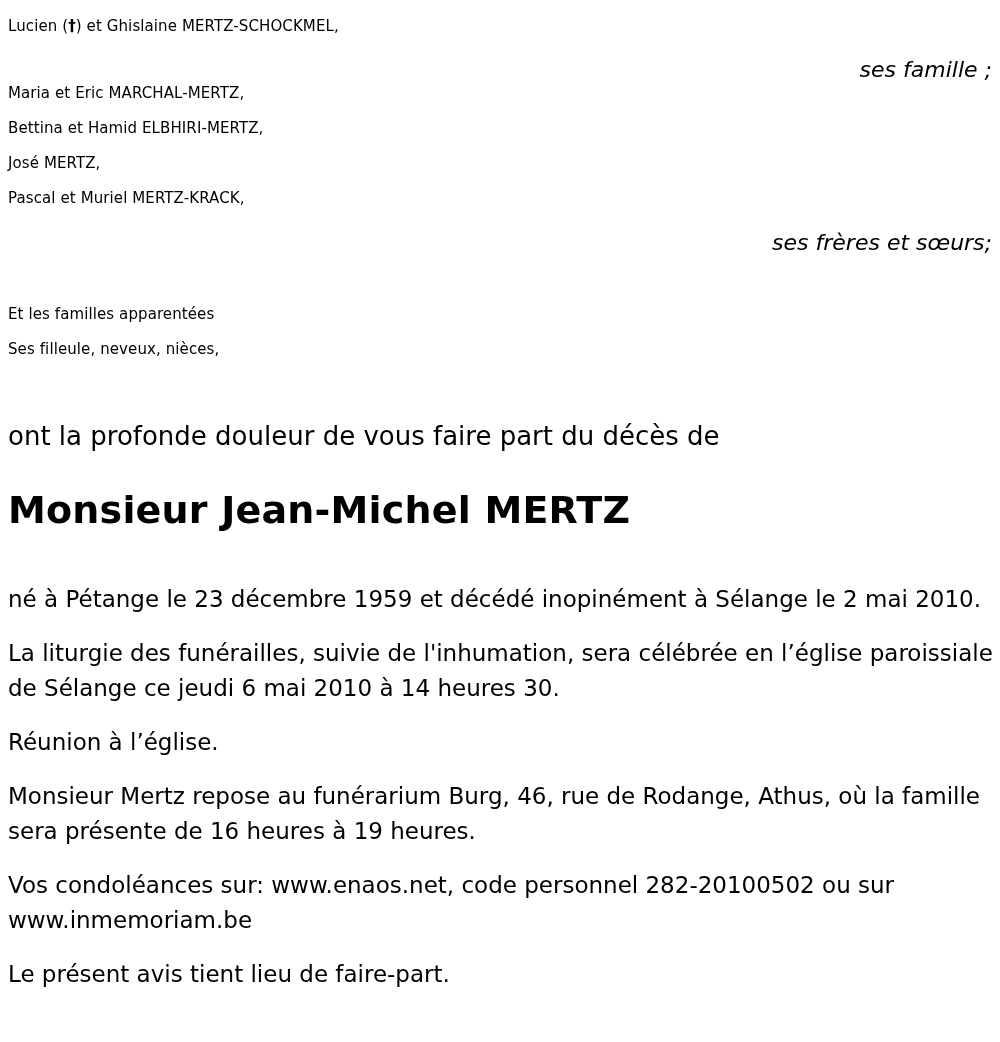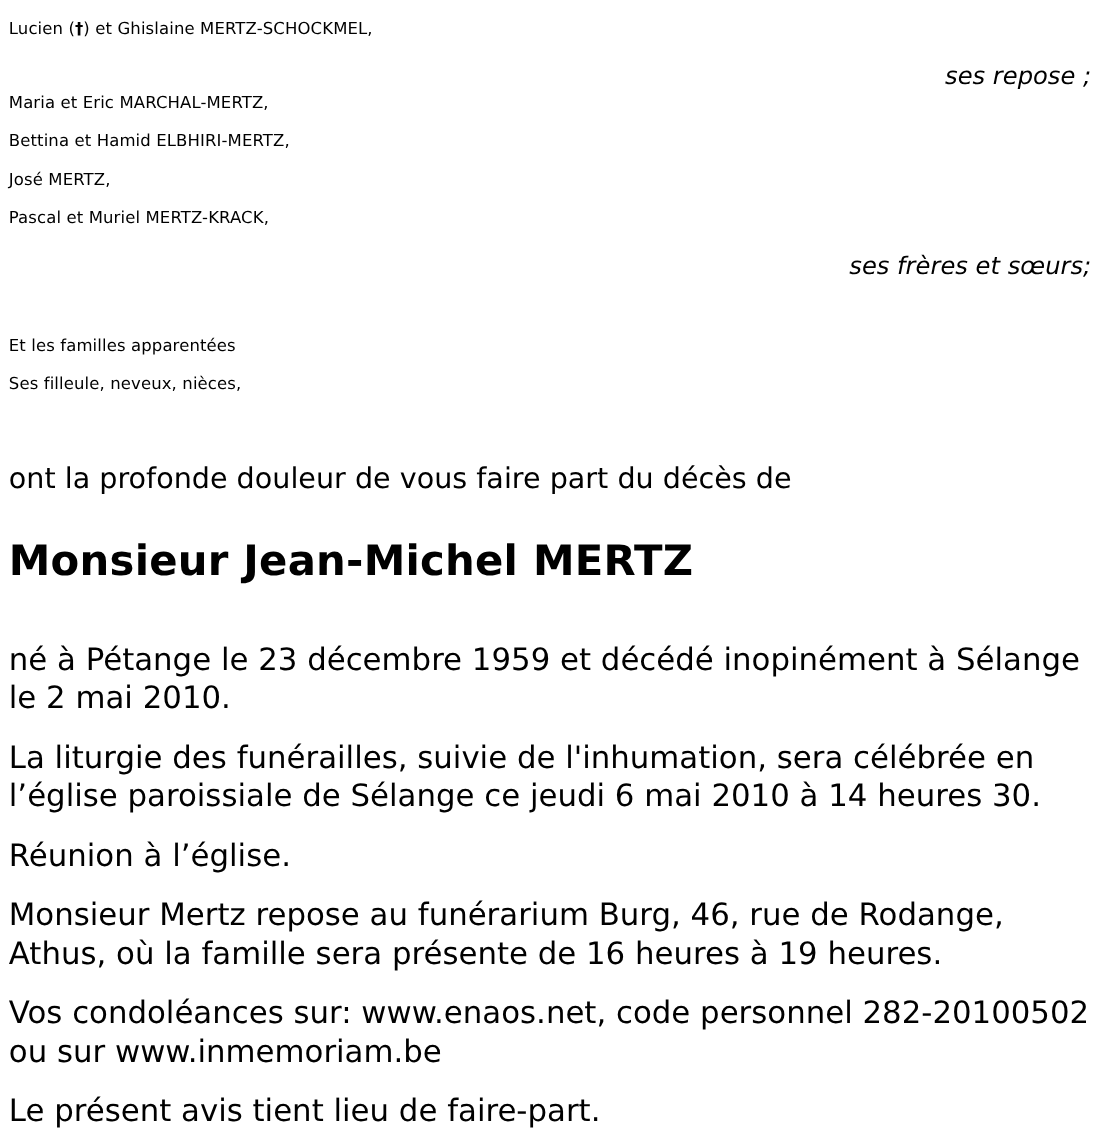--- a/index.html
+++ b/index.html
@@ -92,40 +92,40 @@
   }
 
   .body-copy {
     position: absolute;
     left: 8px;
     top: 582px;
     width: 990px;
   }
   .body-copy p {
     margin: 0 0 19px 0;
-    font-size: 28px;
+    font-size: 23px;
     line-height: 35px;
     text-align: left;
   }
   .body-copy p:last-child {
     margin-bottom: 0;
   }
 
   .cross {
     font-weight: bold;
   }
 </style>
 </head>
 <body>
 
 <div class="page">
 
   <div class="block-parents">
     <div class="line"><span>Lucien (</span><span class="cross">†</span><span>) et Ghislaine MERTZ-SCHOCKMEL,</span></div>
-    <div class="relation">ses repose ;</div>
+    <div class="relation">ses famille ;</div>
   </div>
 
   <div class="block-siblings">
     <div class="line">Maria et Eric MARCHAL-MERTZ,</div>
     <div class="line">Bettina et Hamid ELBHIRI-MERTZ,</div>
     <div class="line">José MERTZ,</div>
     <div class="line">Pascal et Muriel MERTZ-KRACK,</div>
     <div class="relation">ses frères et sœurs;</div>
   </div>
 

